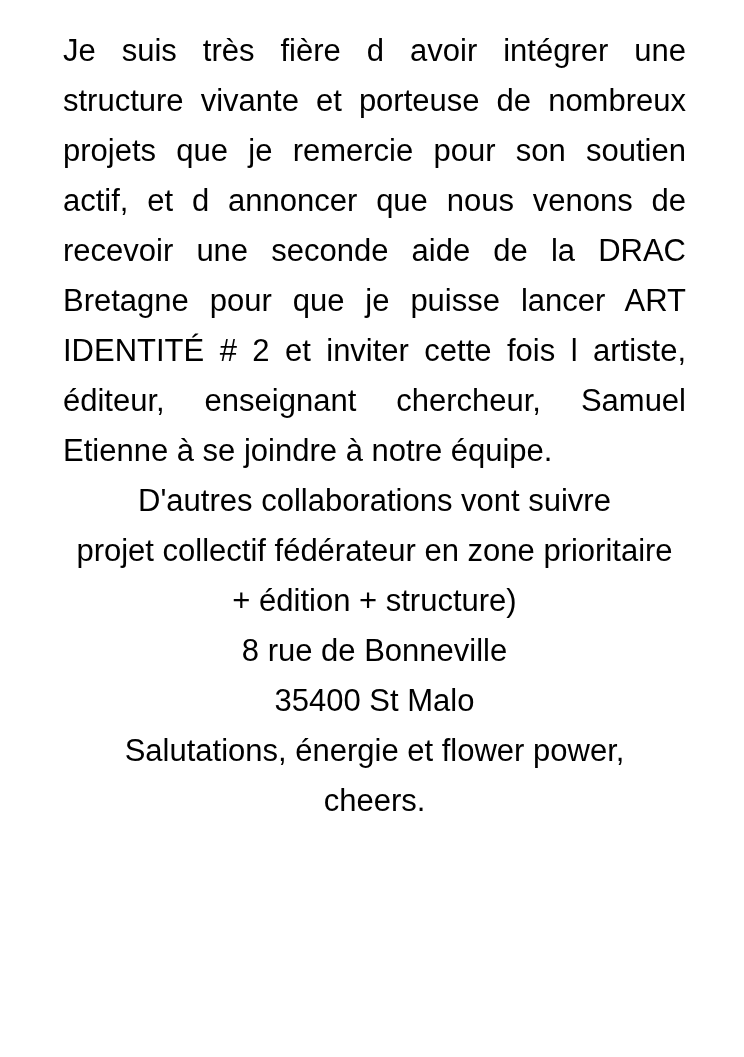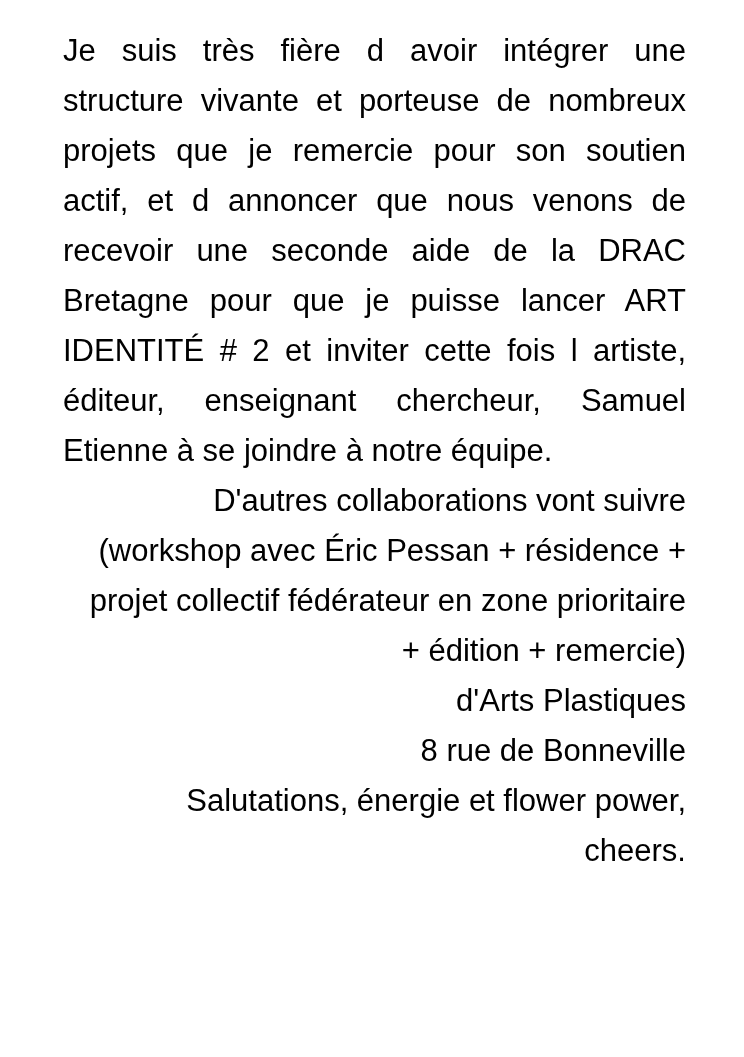--- a/index.html
+++ b/index.html
@@ -25,21 +25,21 @@
     font-size: 31px;
     line-height: 50px;
     letter-spacing: 0px;
   }
   .justified {
     text-align: justify;
     text-align-last: left;
     -moz-text-align-last: left;
   }
   .plain {
-    text-align: right;
+    text-align: center;
   }
   .para {
     margin: 0;
     white-space: pre-wrap;
   }
   .line {
     margin: 0;
     white-space: pre;
   }
 </style>
@@ -47,22 +47,21 @@
 <body>
 
 <div class="page">
 
   <div class="block justified">
     <p class="para">Je suis très fière d avoir intégrer une structure vivante et porteuse de nombreux projets que je remercie pour son soutien actif, et d annoncer que nous venons de recevoir une seconde aide de la DRAC Bretagne pour que je puisse lancer ART IDENTITÉ # 2 et inviter cette fois l artiste, éditeur, enseignant chercheur, Samuel Etienne à se joindre à notre équipe.</p>
   </div>
 
   <div class="block plain">
     <p class="line">D'autres collaborations vont suivre</p>
-    <p class="line">(workshop avec Éric Pessan + résidence +</p>
     <p class="line">projet collectif fédérateur en zone prioritaire</p>
-    <p class="line">+ édition + remercie)</p>
-    <p class="line">d'Arts Plastiques</p>
+    <p class="line">+ édition + structure)</p>
     <p class="line">8 rue de Bonneville</p>
+    <p class="line">35400 St Malo</p>
     <p class="line">Salutations, énergie et flower power,</p>
     <p class="line">cheers.</p>
   </div>
 
 </div>
 
 </body></html>

